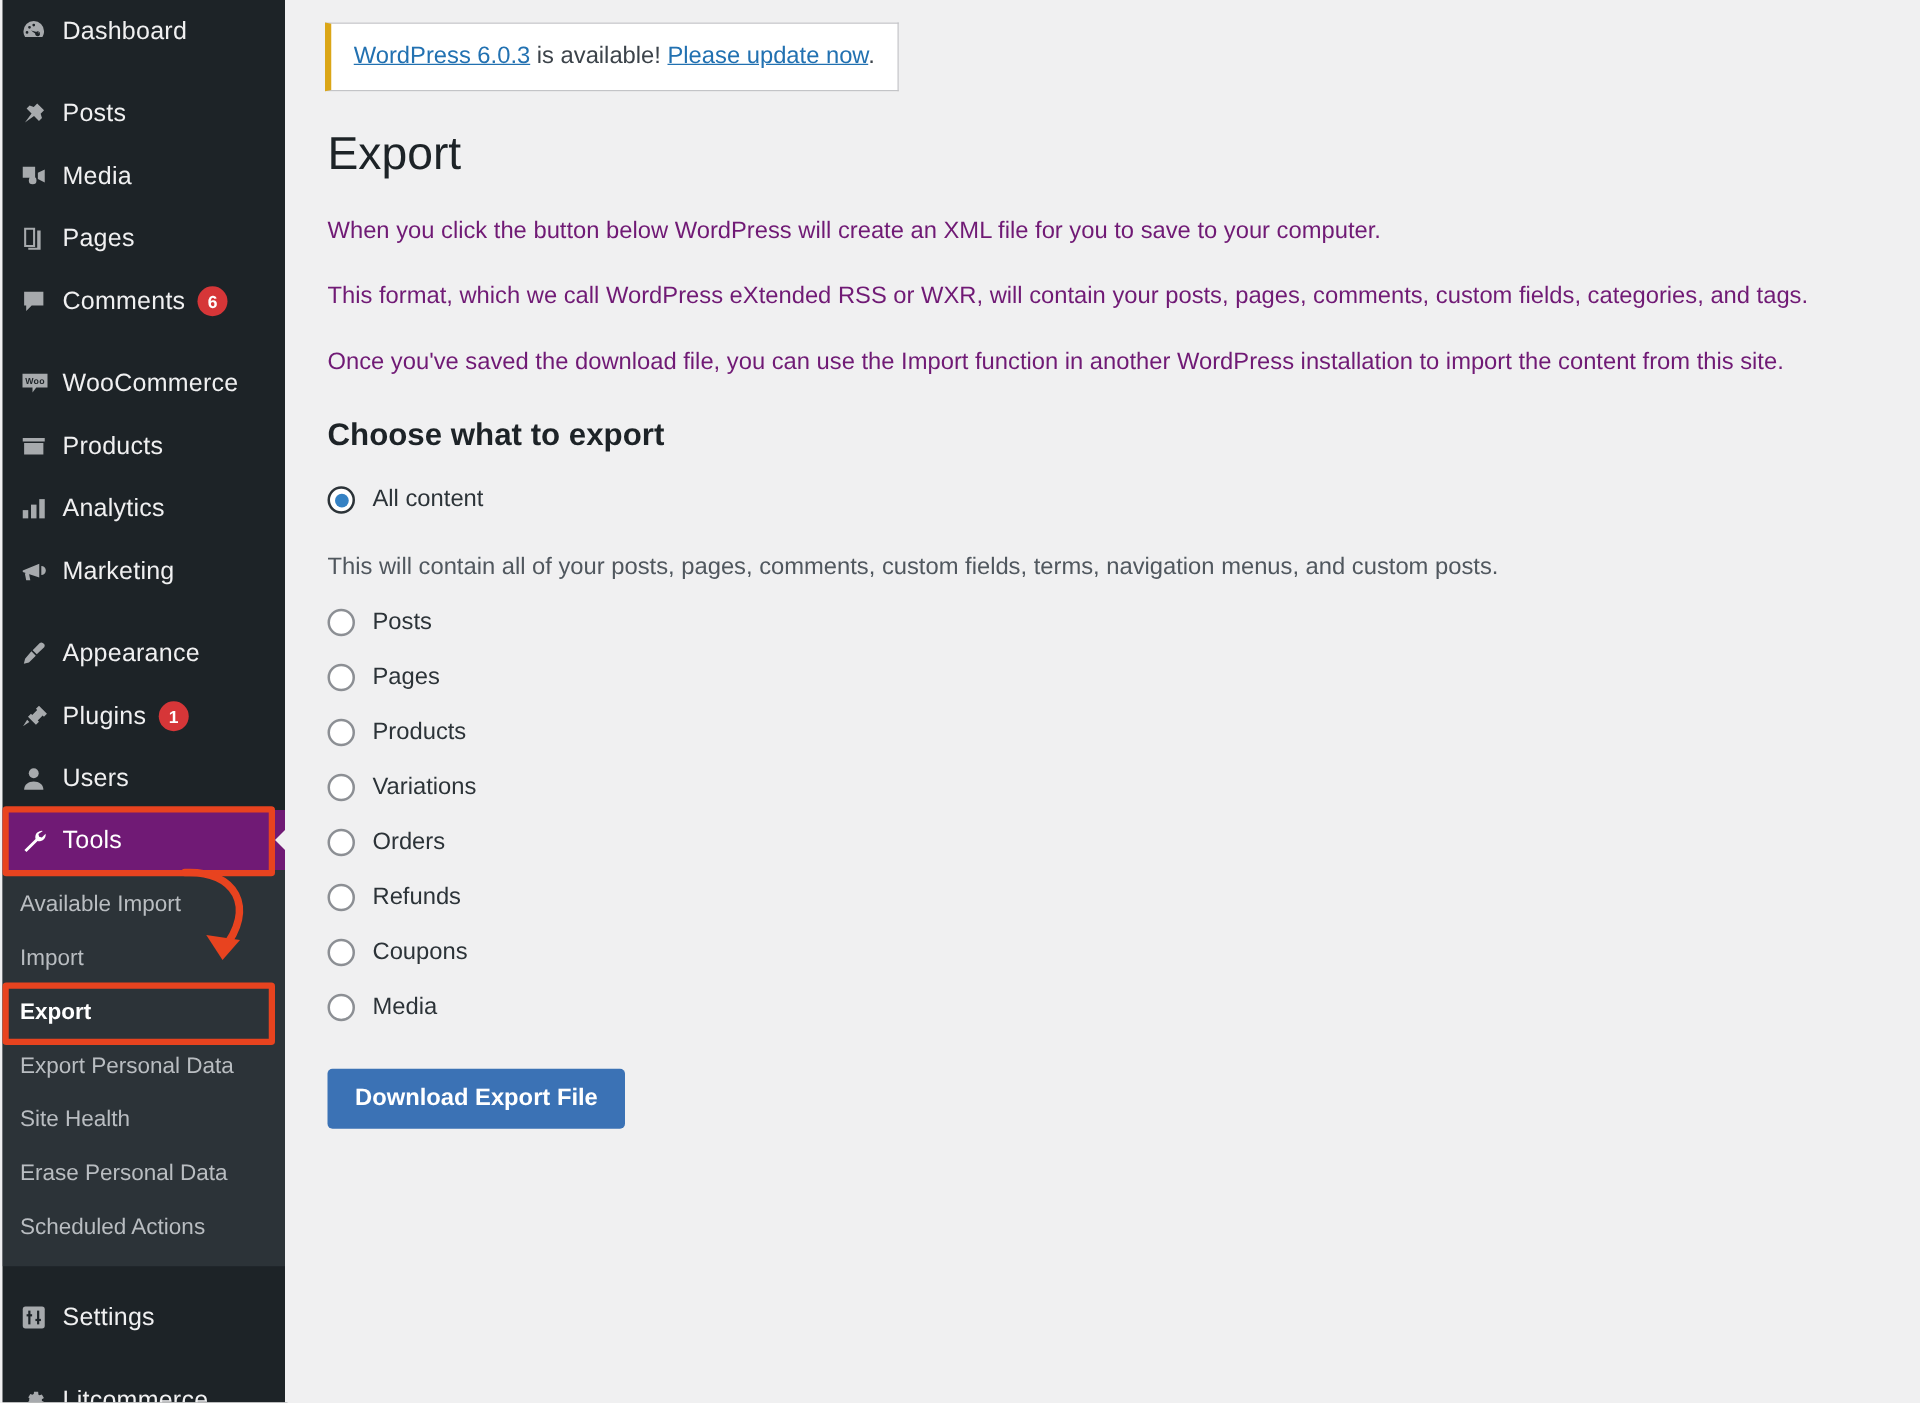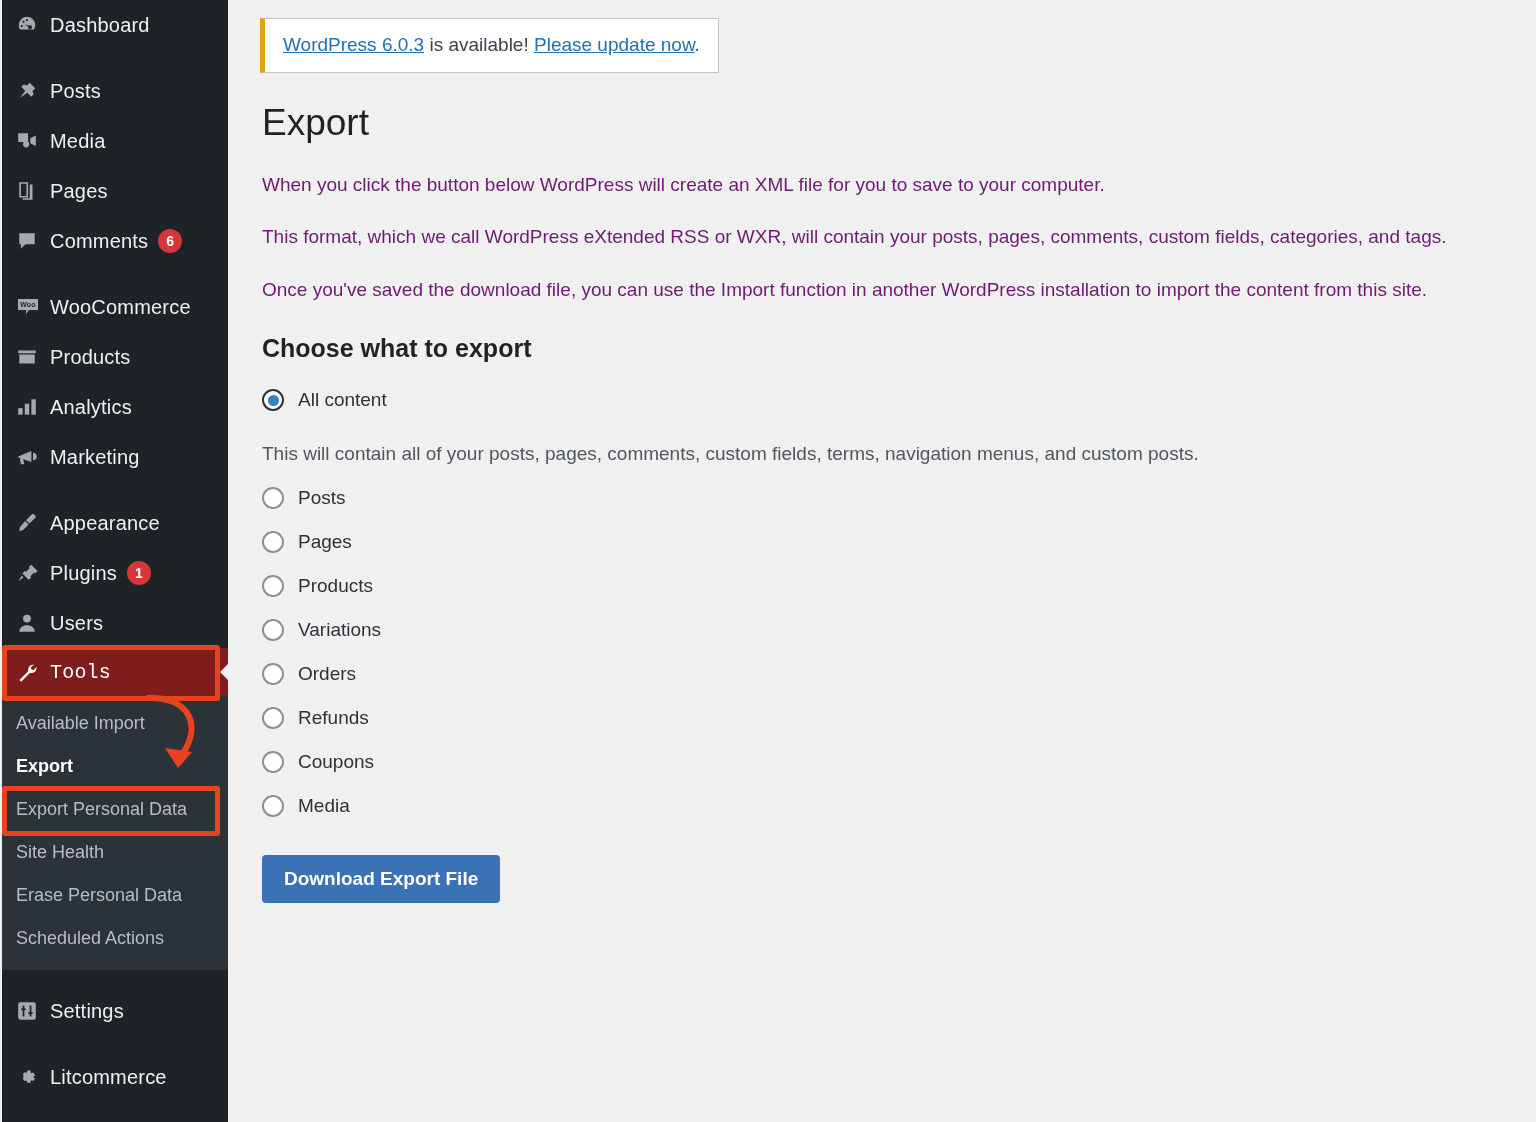--- a/index.html
+++ b/index.html
@@ -64,23 +64,22 @@
     border-radius: 12px;
     background: #d63638;
     color: #fff;
     font-size: 14px;
     font-weight: 600;
     line-height: 1;
   }
 
   
   #menu-tools-top {
-    background: #7f1d1d;
+    background: #701a75;
     height: 48px;
-    font-family: Liberation Mono, monospace;
   }
   #menu-tools-top .mi-icon { color: #ffffff; }
   #menu-tools-top .mi-label { color: #ffffff; }
 
   .active-arrow {
     position: absolute;
     right: -1px;
     top: 50%;
     transform: translateY(-50%);
     width: 0; height: 0;
@@ -357,20 +356,21 @@
       <svg width="22" height="22" viewBox="0 0 20 20" fill="currentColor">
           <path d="M16.6 3.4a4.6 4.6 0 0 0-5.3 5.8L3.2 17.3l1.5 1.5 8.1-8.1a4.6 4.6 0 0 0 5.8-5.3l-2.7 2.7-2-.5-.5-2 3.2-2.2z"></path>
         </svg>
     </span>
     <span class="mi-label">Tools</span>
     <span class="active-arrow"></span>
   </div>
 
   <div id="tools-submenu">
     <div class="submenu-item">Available Import</div>
+    <div class="submenu-item">Import</div>
     <div class="submenu-item current">Export</div>
     <div class="submenu-item">Export Personal Data</div>
     <div class="submenu-item">Site Health</div>
     <div class="submenu-item">Erase Personal Data</div>
     <div class="submenu-item">Scheduled Actions</div>
   </div>
 
   <div class="menu-sep"></div>
 
   <div class="menu-item">

